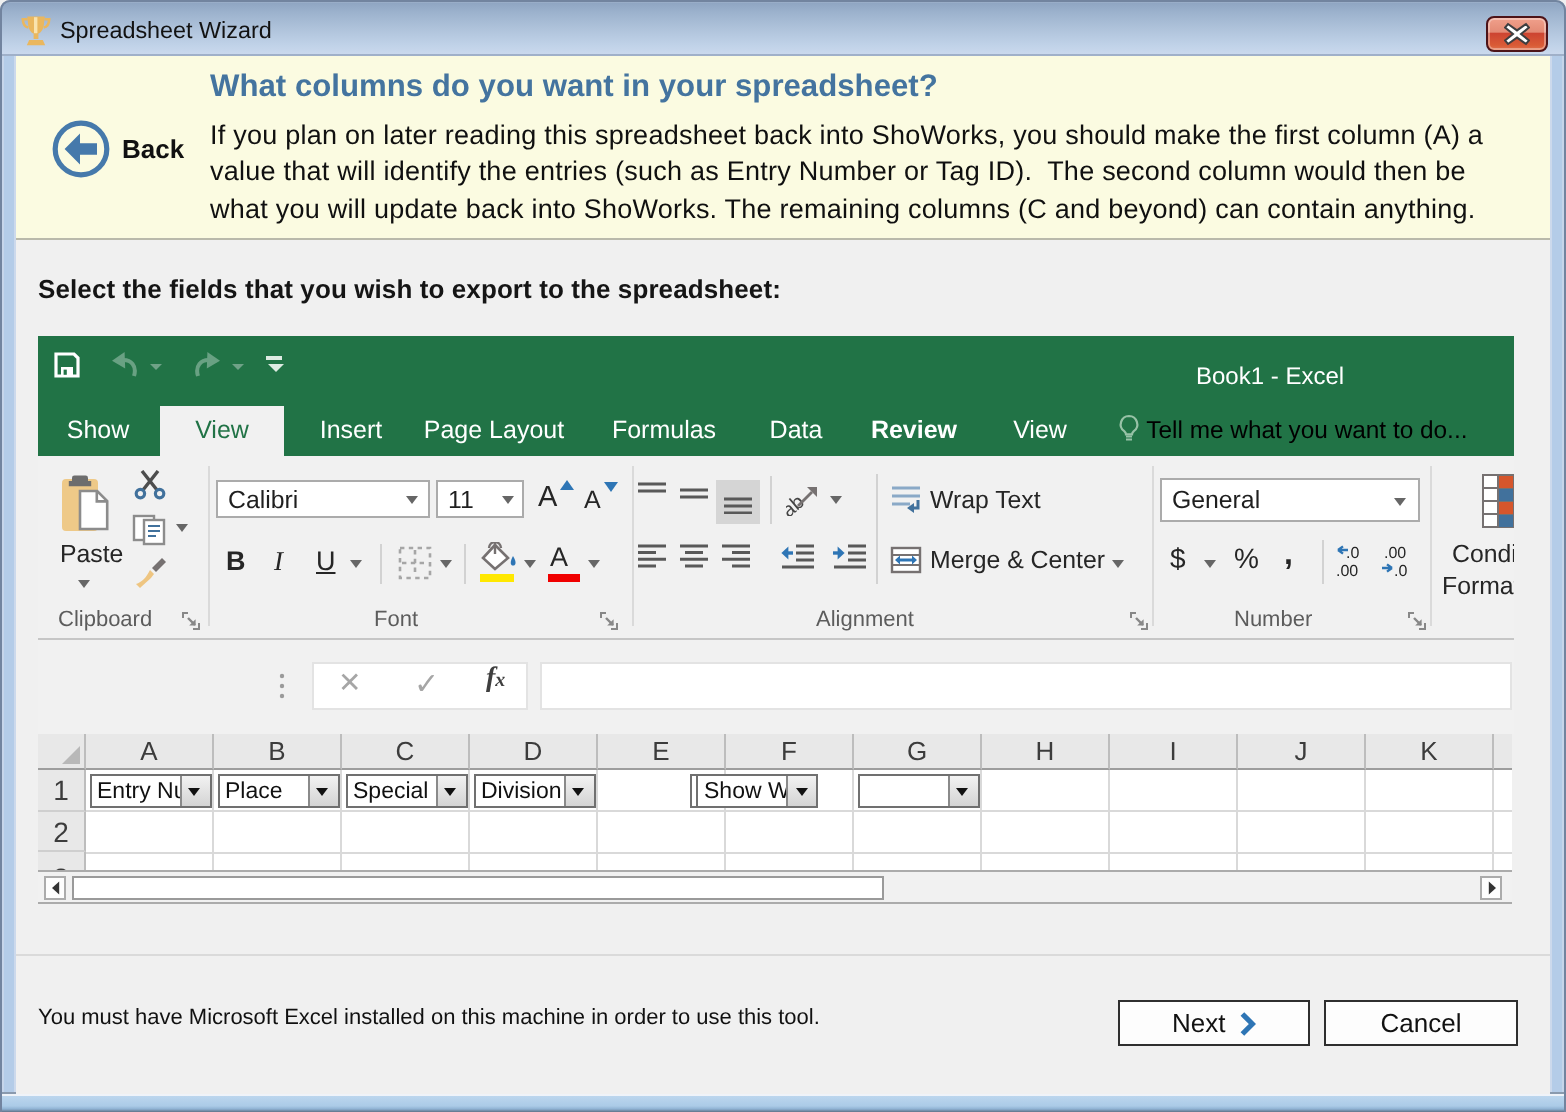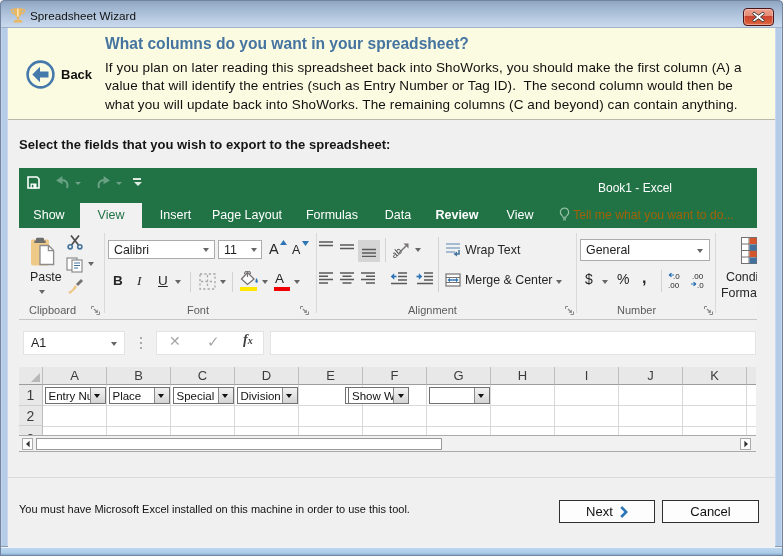--- a/index.html
+++ b/index.html
@@ -32,21 +32,21 @@
 #backlbl { left:53px; top:39px; font-size:13px; font-weight:bold; color:#111; }
 #heading { left:97px; top:6.5px; font-size:15.6px; font-weight:bold; color:#44749f; }
 .pline { position:absolute; left:97px; font-size:13.5px; letter-spacing:0.12px; color:#101010; white-space:nowrap; }
 #selectlbl { left:11px; top:109px; font-size:13px; letter-spacing:0.05px; font-weight:bold; color:#151515; }
 
 #excel { left:11px; top:140px; width:738px; height:284px; }
 #xlgreen { left:0; top:0; width:738px; height:60px; background:#217346; }
 #booktitle { left:579px; top:13px; font-size:12px; color:#fff; }
 .xtab { position:absolute; top:35px; height:25px; font-size:12.5px; color:#fff; text-align:center; line-height:25px; }
 #tab-home { background:#f1f1f1; color:#217346; }
-#tellme { position:absolute; top:35px; left:540px; height:25px; line-height:25px; font-size:12.2px; color:#a16207; }
+#tellme { position:absolute; top:35px; left:540px; height:25px; line-height:25px; font-size:12.2px; color:#000000; }
 #ribbon { left:0; top:60px; width:738px; height:92px; background:#f1f1f1; border-bottom:1px solid #c6c6c6; overflow:hidden; }
 .gsep { position:absolute; top:5px; width:1px; height:80px; background:#dadada; }
 .glabel { position:absolute; top:76px; font-size:11px; color:#5c5c5c; }
 .rbtxt { position:absolute; font-size:12.4px; color:#262626; white-space:nowrap; }
 .combo { position:absolute; background:#fff; border:1px solid #ababab; }
 .cv { position:absolute; width:0; height:0; border-left:3.5px solid transparent; border-right:3.5px solid transparent; border-top:4px solid #666; }
 .combo .ct { position:absolute; left:5px; top:2px; font-size:12.4px; color:#1f1f1f; }
 .dv { width:0; height:0; border-left:3px solid transparent; border-right:3px solid transparent; border-top:3.5px solid #565656; position:absolute; }
 .vdiv { position:absolute; width:1px; background:#d2d2d2; }
 #fbar { left:0; top:152px; width:738px; height:47px; background:#f1f1f1; }
@@ -312,24 +312,20 @@
         <rect x="8.5" y="1" width="7" height="6" fill="#d6562c"></rect>
         <rect x="8.5" y="7.5" width="7" height="6" fill="#41719c"></rect>
         <rect x="8.5" y="14" width="7" height="6" fill="#d6562c"></rect>
         <rect x="8.5" y="20.5" width="7" height="6" fill="#41719c"></rect>
       </svg>
       <div class="rbtxt" style="left:707px;top:42px;">Conditional</div>
       <div class="rbtxt" style="left:702px;top:58px;">Formatting</div>
     </div>
 
     <div class="abs" id="fbar">
-      <div id="namebox">
-          <span>A1</span>
-          <div class="cv" style="right:7px;top:10px;"></div>
-        </div>
       <svg class="abs" style="left:120px;top:16px;" width="4" height="14" viewBox="0 0 4 14">
           <circle cx="2" cy="2" r="1.1" fill="#9a9a9a"></circle>
           <circle cx="2" cy="7" r="1.1" fill="#9a9a9a"></circle>
           <circle cx="2" cy="12" r="1.1" fill="#9a9a9a"></circle>
         </svg>
       <div class="abs" style="left:136.5px;top:11px;width:108px;height:24px;background:#fff;border:1px solid #e3e3e3;"></div>
       <div class="fbtn" style="left:150px;top:13px;font-size:14px;">✕</div>
       <div class="fbtn" style="left:188px;top:13px;font-size:15px;">✓</div>
       <div class="fbtn" style="left:224px;top:12px;font-family:'Liberation Serif',serif;font-style:italic;font-weight:bold;font-size:14px;color:#3f3f3f;">f<span style="font-size:10px;">x</span></div>
       <div id="ffield"></div>

